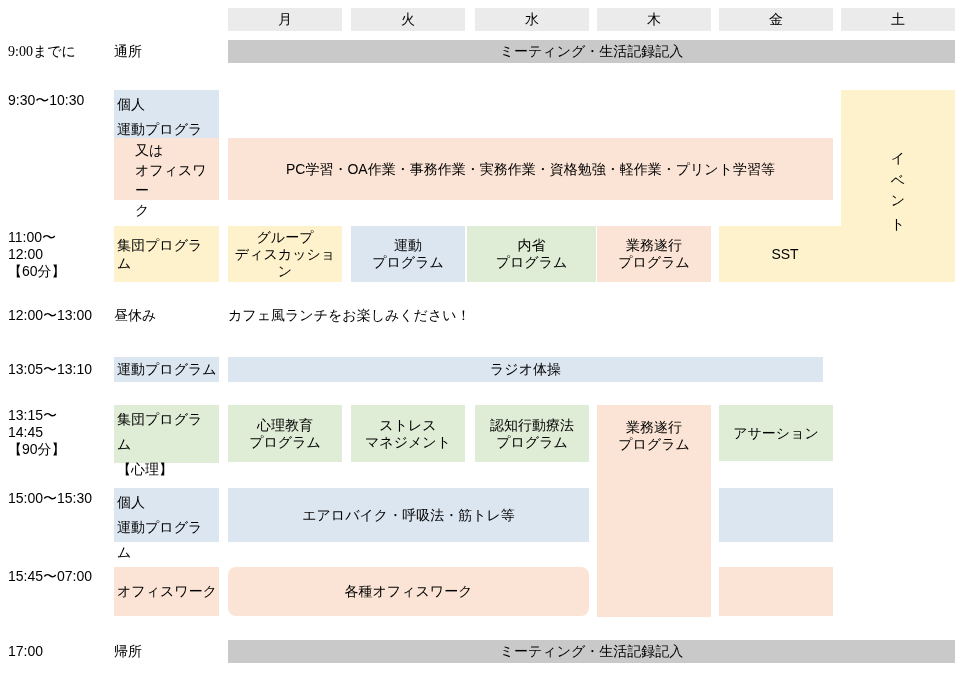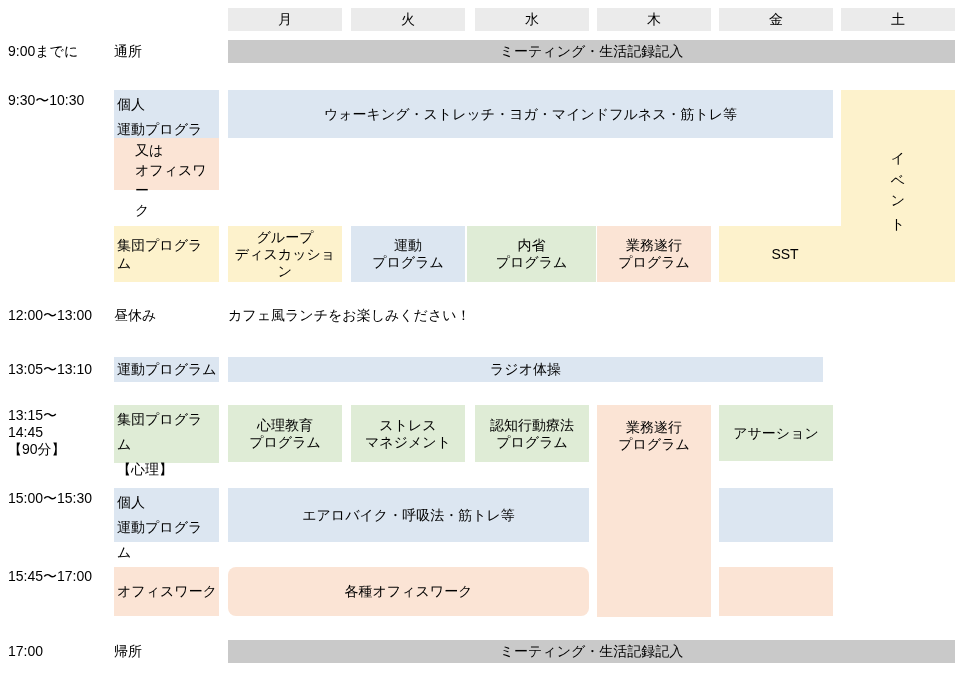--- a/index.html
+++ b/index.html
@@ -41,54 +41,57 @@
 
 <div id="screen">
 
   <div class="abs day-header" style="left:228px;top:8px;">月</div>
   <div class="abs day-header" style="left:351px;top:8px;">火</div>
   <div class="abs day-header" style="left:475px;top:8px;">水</div>
   <div class="abs day-header" style="left:597px;top:8px;">木</div>
   <div class="abs day-header" style="left:719px;top:8px;">金</div>
   <div class="abs day-header" style="left:841px;top:8px;">土</div>
 
-  <div class="abs time" style="left:8px;top:43px;">9:00までに</div>
+  <div class="abs time" style="left:8px;top:43px;font-family:Liberation Serif, serif;">9:00までに</div>
   <div class="abs time" style="left:8px;top:92px;">9:30〜10:30</div>
+  <div class="abs time" style="left:8px;top:229px;">11:00〜
+12:00
+【60分】</div>
   <div class="abs time" style="left:8px;top:307px;">12:00〜13:00</div>
   <div class="abs time" style="left:8px;top:361px;">13:05〜13:10</div>
   <div class="abs time" style="left:8px;top:407px;">13:15〜
 14:45
 【90分】</div>
   <div class="abs time" style="left:8px;top:490px;">15:00〜15:30</div>
-  <div class="abs time" style="left:8px;top:568px;">15:45〜17:00</div>
+  <div class="abs time" style="left:8px;top:568px;">15:45〜07:00</div>
   <div class="abs time" style="left:8px;top:643px;">17:00</div>
 
   <div class="abs plaintext" style="left:114px;top:43px;">通所</div>
   <div class="abs cat top c-blue" style="left:114px;top:90px;width:105px;height:48px;">個人
 運動プログラ
 ム</div>
-  <div class="abs cat top alt c-peach" style="left:114px;top:138px;width:105px;height:52px;padding-left:21px;">又は
+  <div class="abs cat top alt c-peach" style="left:114px;top:138px;width:105px;height:62px;padding-left:21px;">又は
 オフィスワー
 ク</div>
   <div class="abs cat c-yellow" style="left:114px;top:226px;width:105px;height:56px;line-height:18px;">集団プログラ
 ム</div>
   <div class="abs plaintext" style="left:114px;top:307px;">昼休み</div>
   <div class="abs cat c-blue" style="left:114px;top:357px;width:105px;height:25px;">運動プログラム</div>
   <div class="abs cat top c-green" style="left:114px;top:405px;width:105px;height:58px;">集団プログラ
 ム
 【心理】</div>
   <div class="abs cat top c-blue" style="left:114px;top:488px;width:105px;height:54px;">個人
 運動プログラ
 ム</div>
   <div class="abs cat c-peach" style="left:114px;top:567px;width:105px;height:49px;">オフィスワーク</div>
   <div class="abs plaintext" style="left:114px;top:643px;">帰所</div>
 
   <div class="abs bar c-gray" style="left:228px;top:40px;width:727px;height:23px;">ミーティング・生活記録記入</div>
 
-  <div class="abs bar c-blue" style="left:228px;top:90px;width:605px;height:48px;">ウォーキング・ストレッチ・ヨガ・マインドフルネス・筋トレ等</div>
+  <div class="abs bar c-peach" style="left:228px;top:138px;width:605px;height:62px;">PC学習・OA作業・事務作業・実務作業・資格勉強・軽作業・プリント学習等</div>
   <div class="abs bar c-yellow vertical" style="left:841px;top:90px;width:114px;height:192px;">イベント</div>
 
   <div class="abs bar c-yellow" style="left:228px;top:226px;width:114px;height:56px;">グループ
 ディスカッショ
 ン</div>
   <div class="abs bar c-blue" style="left:351px;top:226px;width:114px;height:56px;">運動
 プログラム</div>
   <div class="abs bar c-green" style="left:467px;top:226px;width:129px;height:56px;">内省
 プログラム</div>
   <div class="abs bar c-peach" style="left:597px;top:226px;width:114px;height:56px;">業務遂行

